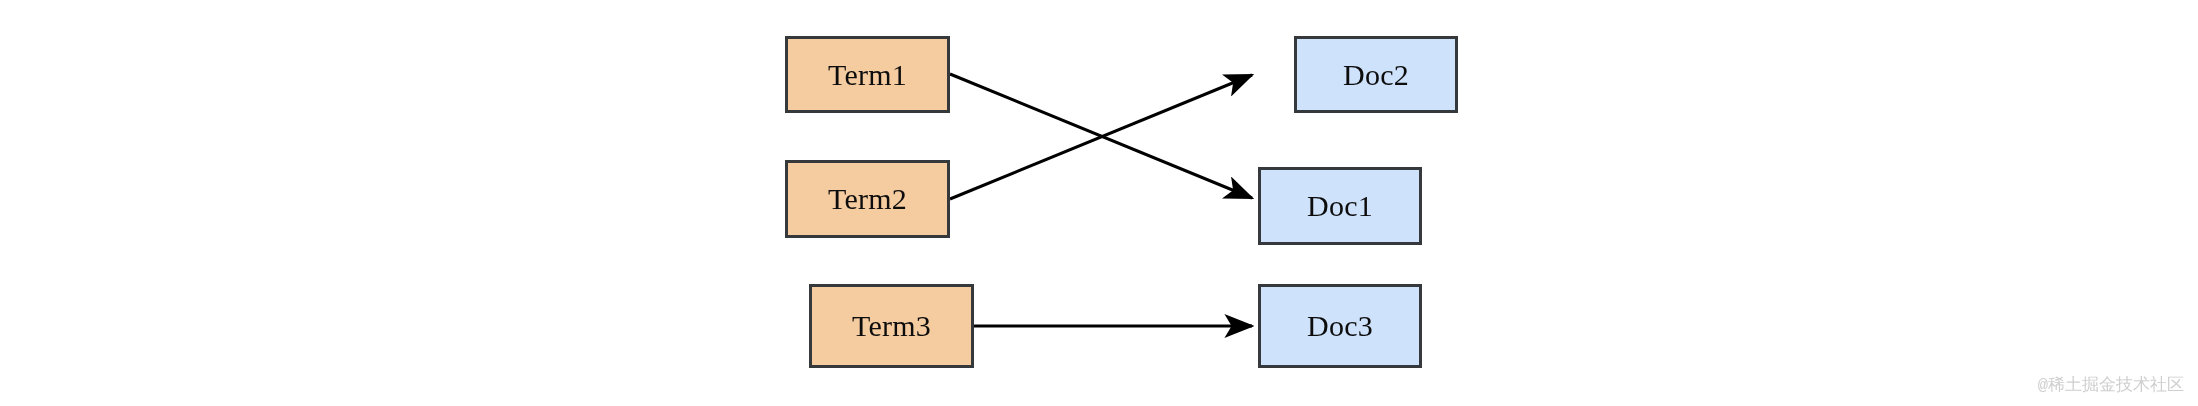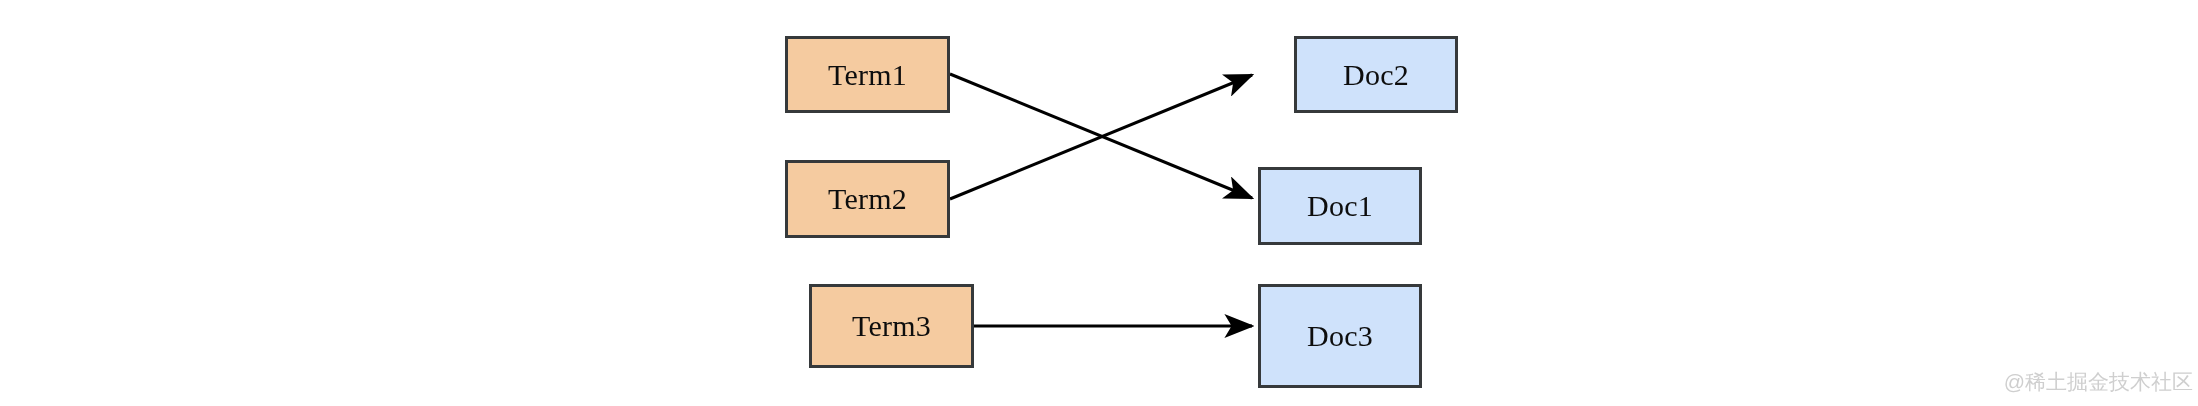--- a/index.html
+++ b/index.html
@@ -44,25 +44,25 @@
   }
   .node-doc {
     background: #cfe2fb;
   }
   .node-label {
     display: block;
     white-space: nowrap;
   }
   #watermark {
     position: absolute;
-    right: 5px;
+    right: 14px;
     bottom: 10px;
-    font-size: 21px;
+    font-size: 17px;
     color: #cfcfcf;
-    font-family: Liberation Sans, sans-serif;
+    font-family: Liberation Mono, monospace;
     white-space: nowrap;
     user-select: none;
   }
 </style>
 </head>
 <body>
 
 <div id="canvas" style="width: 2198px; height: 406px; background: rgb(255, 255, 255);">
 
   <svg id="edge-layer" viewBox="0 0 2198 406" xmlns="http://www.w3.org/2000/svg">
@@ -91,19 +91,19 @@
   </div>
 
   <div class="node node-doc" style="left: 1258px; top: 36px; width: 164px; height: 77px; background: rgb(207, 226, 251); border-color: rgb(54, 57, 59); color: rgb(13, 13, 13); margin-left: 36px;">
     <span class="node-label">Doc2</span>
   </div>
 
   <div class="node node-doc" style="left: 1258px; top: 167px; width: 164px; height: 78px; background: rgb(207, 226, 251); border-color: rgb(54, 57, 59); color: rgb(13, 13, 13);">
     <span class="node-label">Doc1</span>
   </div>
 
-  <div class="node node-doc" style="left: 1258px; top: 284px; width: 164px; height: 104px; background: rgb(207, 226, 251); border-color: rgb(54, 57, 59); color: rgb(13, 13, 13); align-items: center;">
+  <div class="node node-doc" style="left: 1258px; top: 284px; width: 164px; height: 84px; background: rgb(207, 226, 251); border-color: rgb(54, 57, 59); color: rgb(13, 13, 13); align-items: center;">
     <span class="node-label">Doc3</span>
   </div>
 
   <div id="watermark" style="color: rgb(207, 207, 207);">@稀土掘金技术社区</div>
 
 </div>
 
 </body></html>

